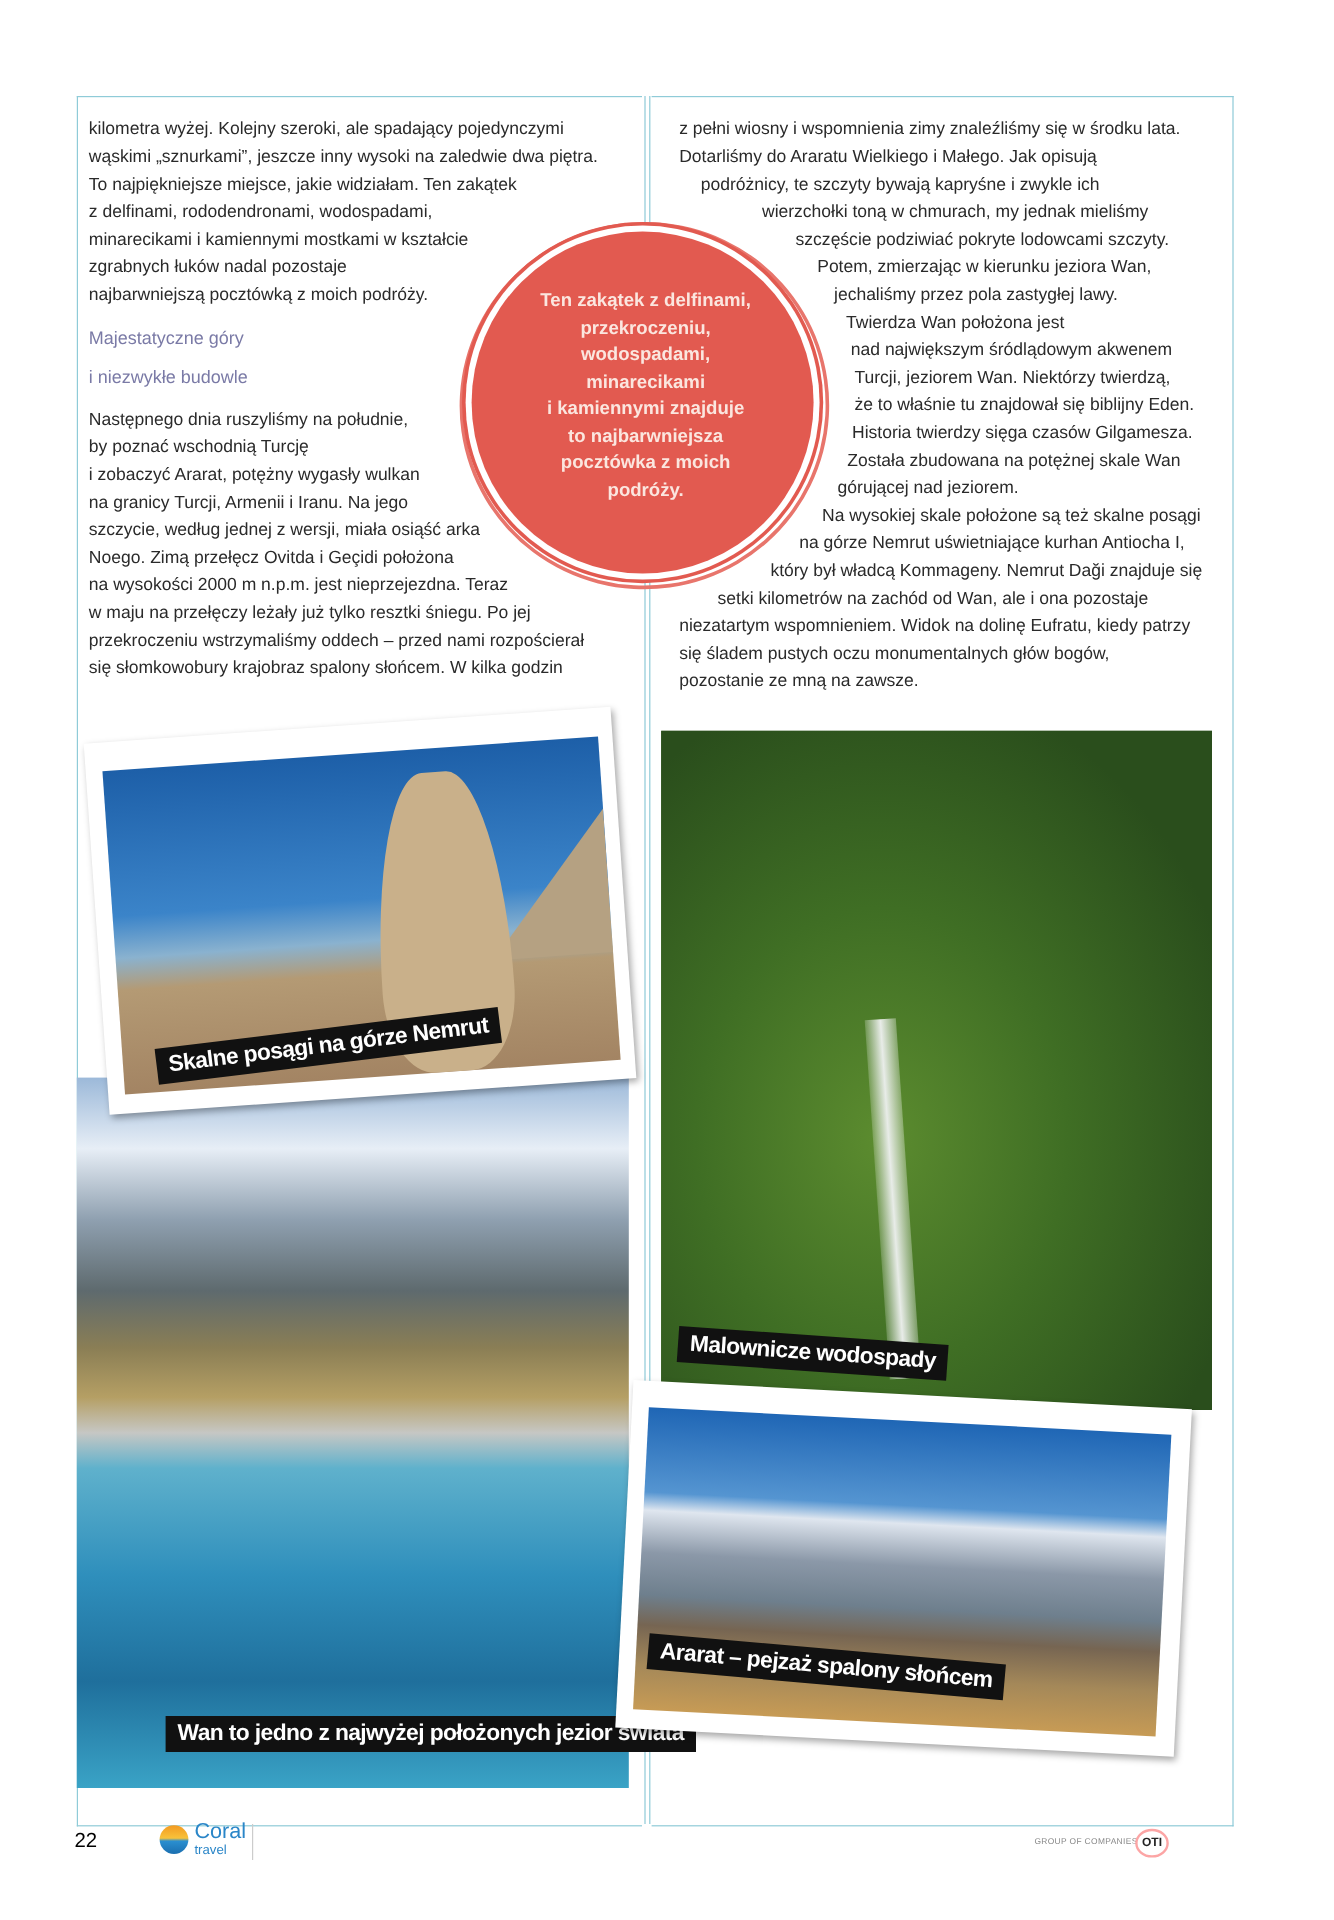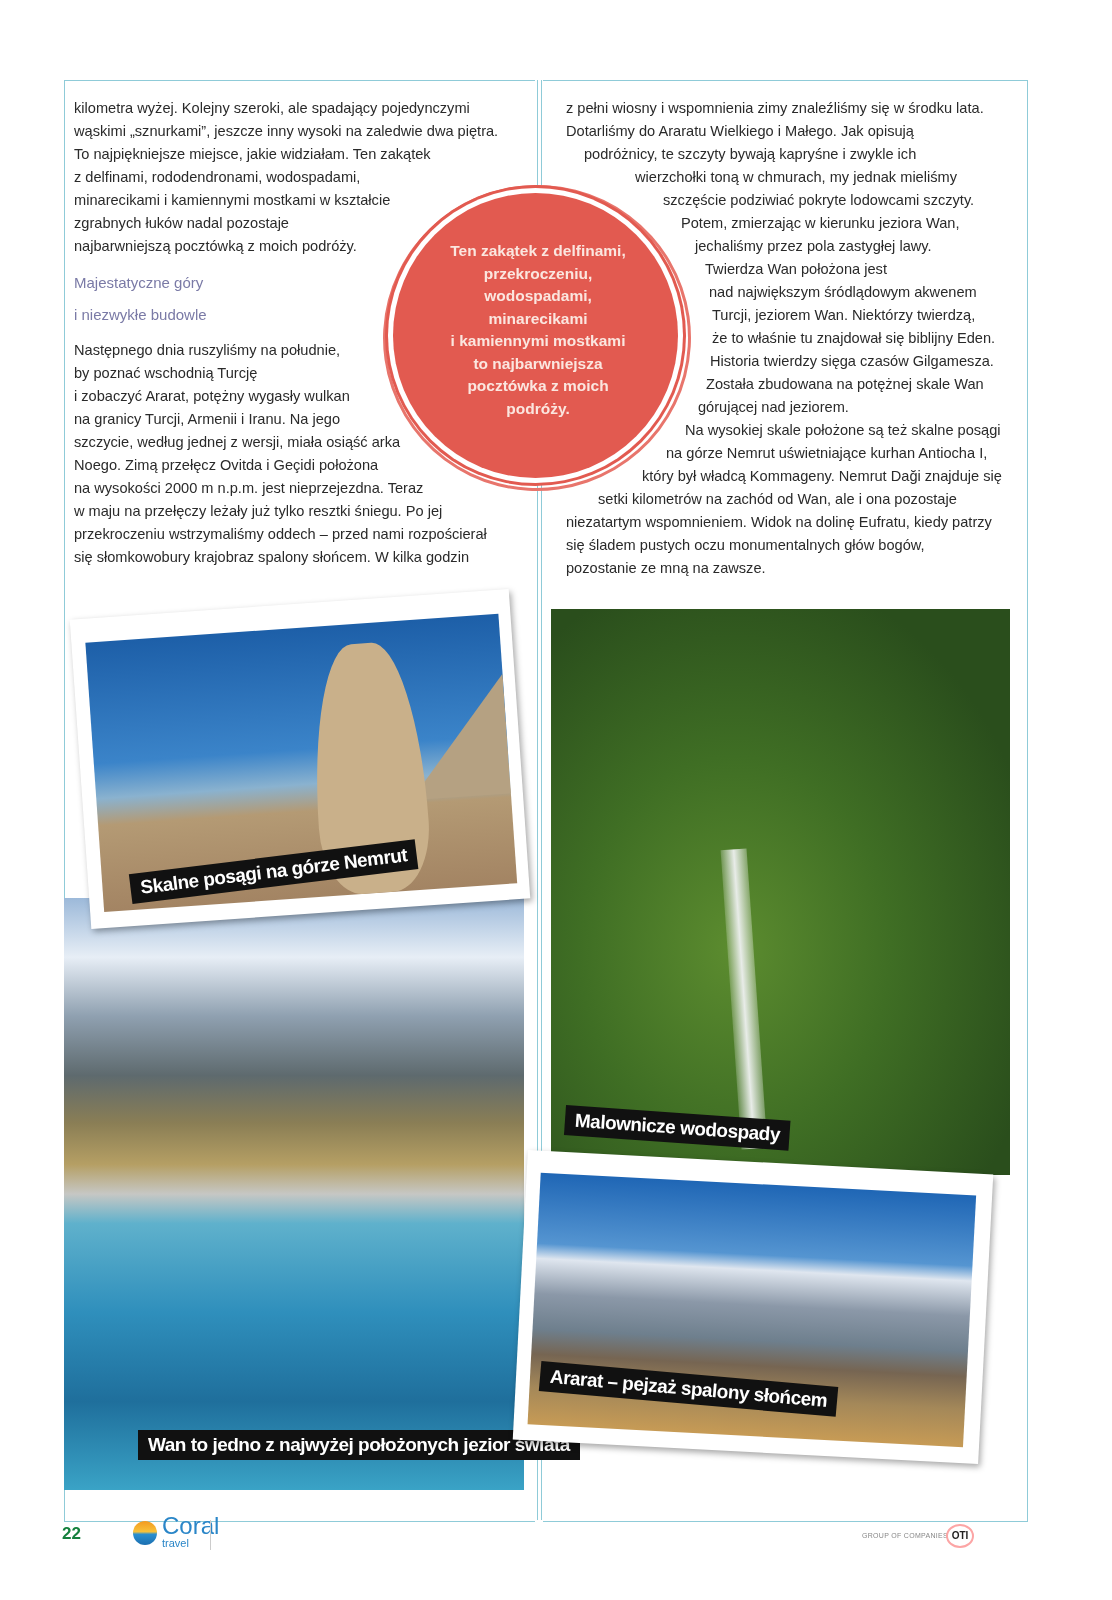--- a/index.html
+++ b/index.html
@@ -19,24 +19,24 @@
   .photo{position:absolute;background:#fff;box-shadow:2px 3px 6px rgba(0,0,0,.35);}
   .photo .img{position:absolute;overflow:hidden;}
   .caption{position:absolute;background:#111;color:#fff;font-weight:bold;font-size:19px;line-height:30px;padding:0 10px;white-space:nowrap;letter-spacing:-.5px;transform-origin:left center;}
   .img-nemrut{background:linear-gradient(180deg,#1d5fa8 0%,#3b84c9 45%,#8ab2cf 58%,#b49a74 68%,#a38463 100%);}
   .img-lake{background:linear-gradient(180deg,#9cb9d9 0%,#e7eef6 10%,#8fa0b0 20%,#5e6a6e 30%,#8a7e55 38%,#b59f64 45%,#c6c7c4 50%,#5fb1cc 55%,#2f8fbc 70%,#1f6f9c 85%,#3aa3c6 100%);}
   .img-forest{background:radial-gradient(ellipse at 40% 60%,#5c8c2f 0%,#3f6e24 40%,#2a4e1c 80%),#355d1f;}
   .img-ararat{background:linear-gradient(180deg,#1f66b5 0%,#5595d1 28%,#dfe6ef 34%,#8b98a8 48%,#6e7f8d 62%,#766552 72%,#a48859 85%,#c79b55 100%);}
   .falls{position:absolute;left:180px;top:240px;width:26px;height:300px;background:linear-gradient(90deg,rgba(255,255,255,.2),#e8ece8,rgba(255,255,255,.3));transform:rotate(-4deg);}
   .head{position:absolute;left:220px;top:20px;width:110px;height:250px;background:#c9b08a;border-radius:45% 45% 40% 40%/80% 80% 30% 30%;}
   .pyramid{position:absolute;right:0;top:60px;width:0;height:0;border-left:100px solid transparent;border-bottom:120px solid #b5a182;}
-  .footer-num{position:absolute;left:62px;top:1524px;font-size:17px;font-weight:bold;color:#15803d;text-align:center;}
+  .footer-num{position:absolute;left:62px;top:1524px;font-size:17px;font-weight:normal;color:#000000;text-align:center;}
   .logo-coral{position:absolute;left:133px;top:1518px;display:flex;align-items:center;gap:5px;}
   .sun{width:24px;height:24px;border-radius:50%;background:linear-gradient(180deg,#f39a21 0%,#f8c23a 45%,#2a8fd0 55%,#1b6fb0 100%);}
-  .coral-text{color:#2a86c8;font-size:24px;line-height:16px;}
+  .coral-text{color:#2a86c8;font-size:18px;line-height:16px;}
   .coral-sub{color:#2a86c8;font-size:11px;line-height:10px;display:block;}
   .logo-sep{position:absolute;left:210px;top:1520px;width:1px;height:30px;background:#ccc;}
   .logo-wezyr{position:absolute;left:220px;top:1606px;color:#d61f26;font-weight:bold;font-style:italic;font-size:17px;}
   .logo-wezyr small{display:block;font-size:6px;color:#2a6aa8;text-align:right;font-style:normal;line-height:6px;}
   .group{position:absolute;left:862px;top:1532px;color:#888;font-size:7px;letter-spacing:.3px;}
   .oti{position:absolute;left:946px;top:1524px;width:24px;height:20px;border:2px solid #fca5a5;border-radius:50%;font-size:10px;font-weight:bold;line-height:20px;text-align:center;color:#222;}
 </style>
 </head>
 <body>
 
@@ -96,21 +96,21 @@
   <span class="line" style="padding-left:0">pozostanie ze mną na zawsze.</span>
 </div>
 
 <div class="badge-ring"></div>
 <div class="badge"></div>
 <div class="badge-text" style="left:378px;">
   <span class="line">Ten zakątek z delfinami,</span>
   <span class="line">przekroczeniu,</span>
   <span class="line">wodospadami,</span>
   <span class="line">minarecikami</span>
-  <span class="line">i kamiennymi mostkami</span>
+  <span class="line">i kamiennymi znajduje</span>
   <span class="line">to najbarwniejsza</span>
   <span class="line">pocztówka z moich</span>
   <span class="line">podróży.</span>
 </div>
 
 <div class="img img-lake" style="position:absolute;left:64px;top:898px;width:460px;height:592px;">
   <div class="caption" style="left:32px;top:532px;margin-left:42px;">Wan to jedno z najwyżej położonych jezior świata</div>
 </div>
 
 <div class="photo" style="left:80px;top:604px;width:440px;height:310px;transform:rotate(-4deg);">

